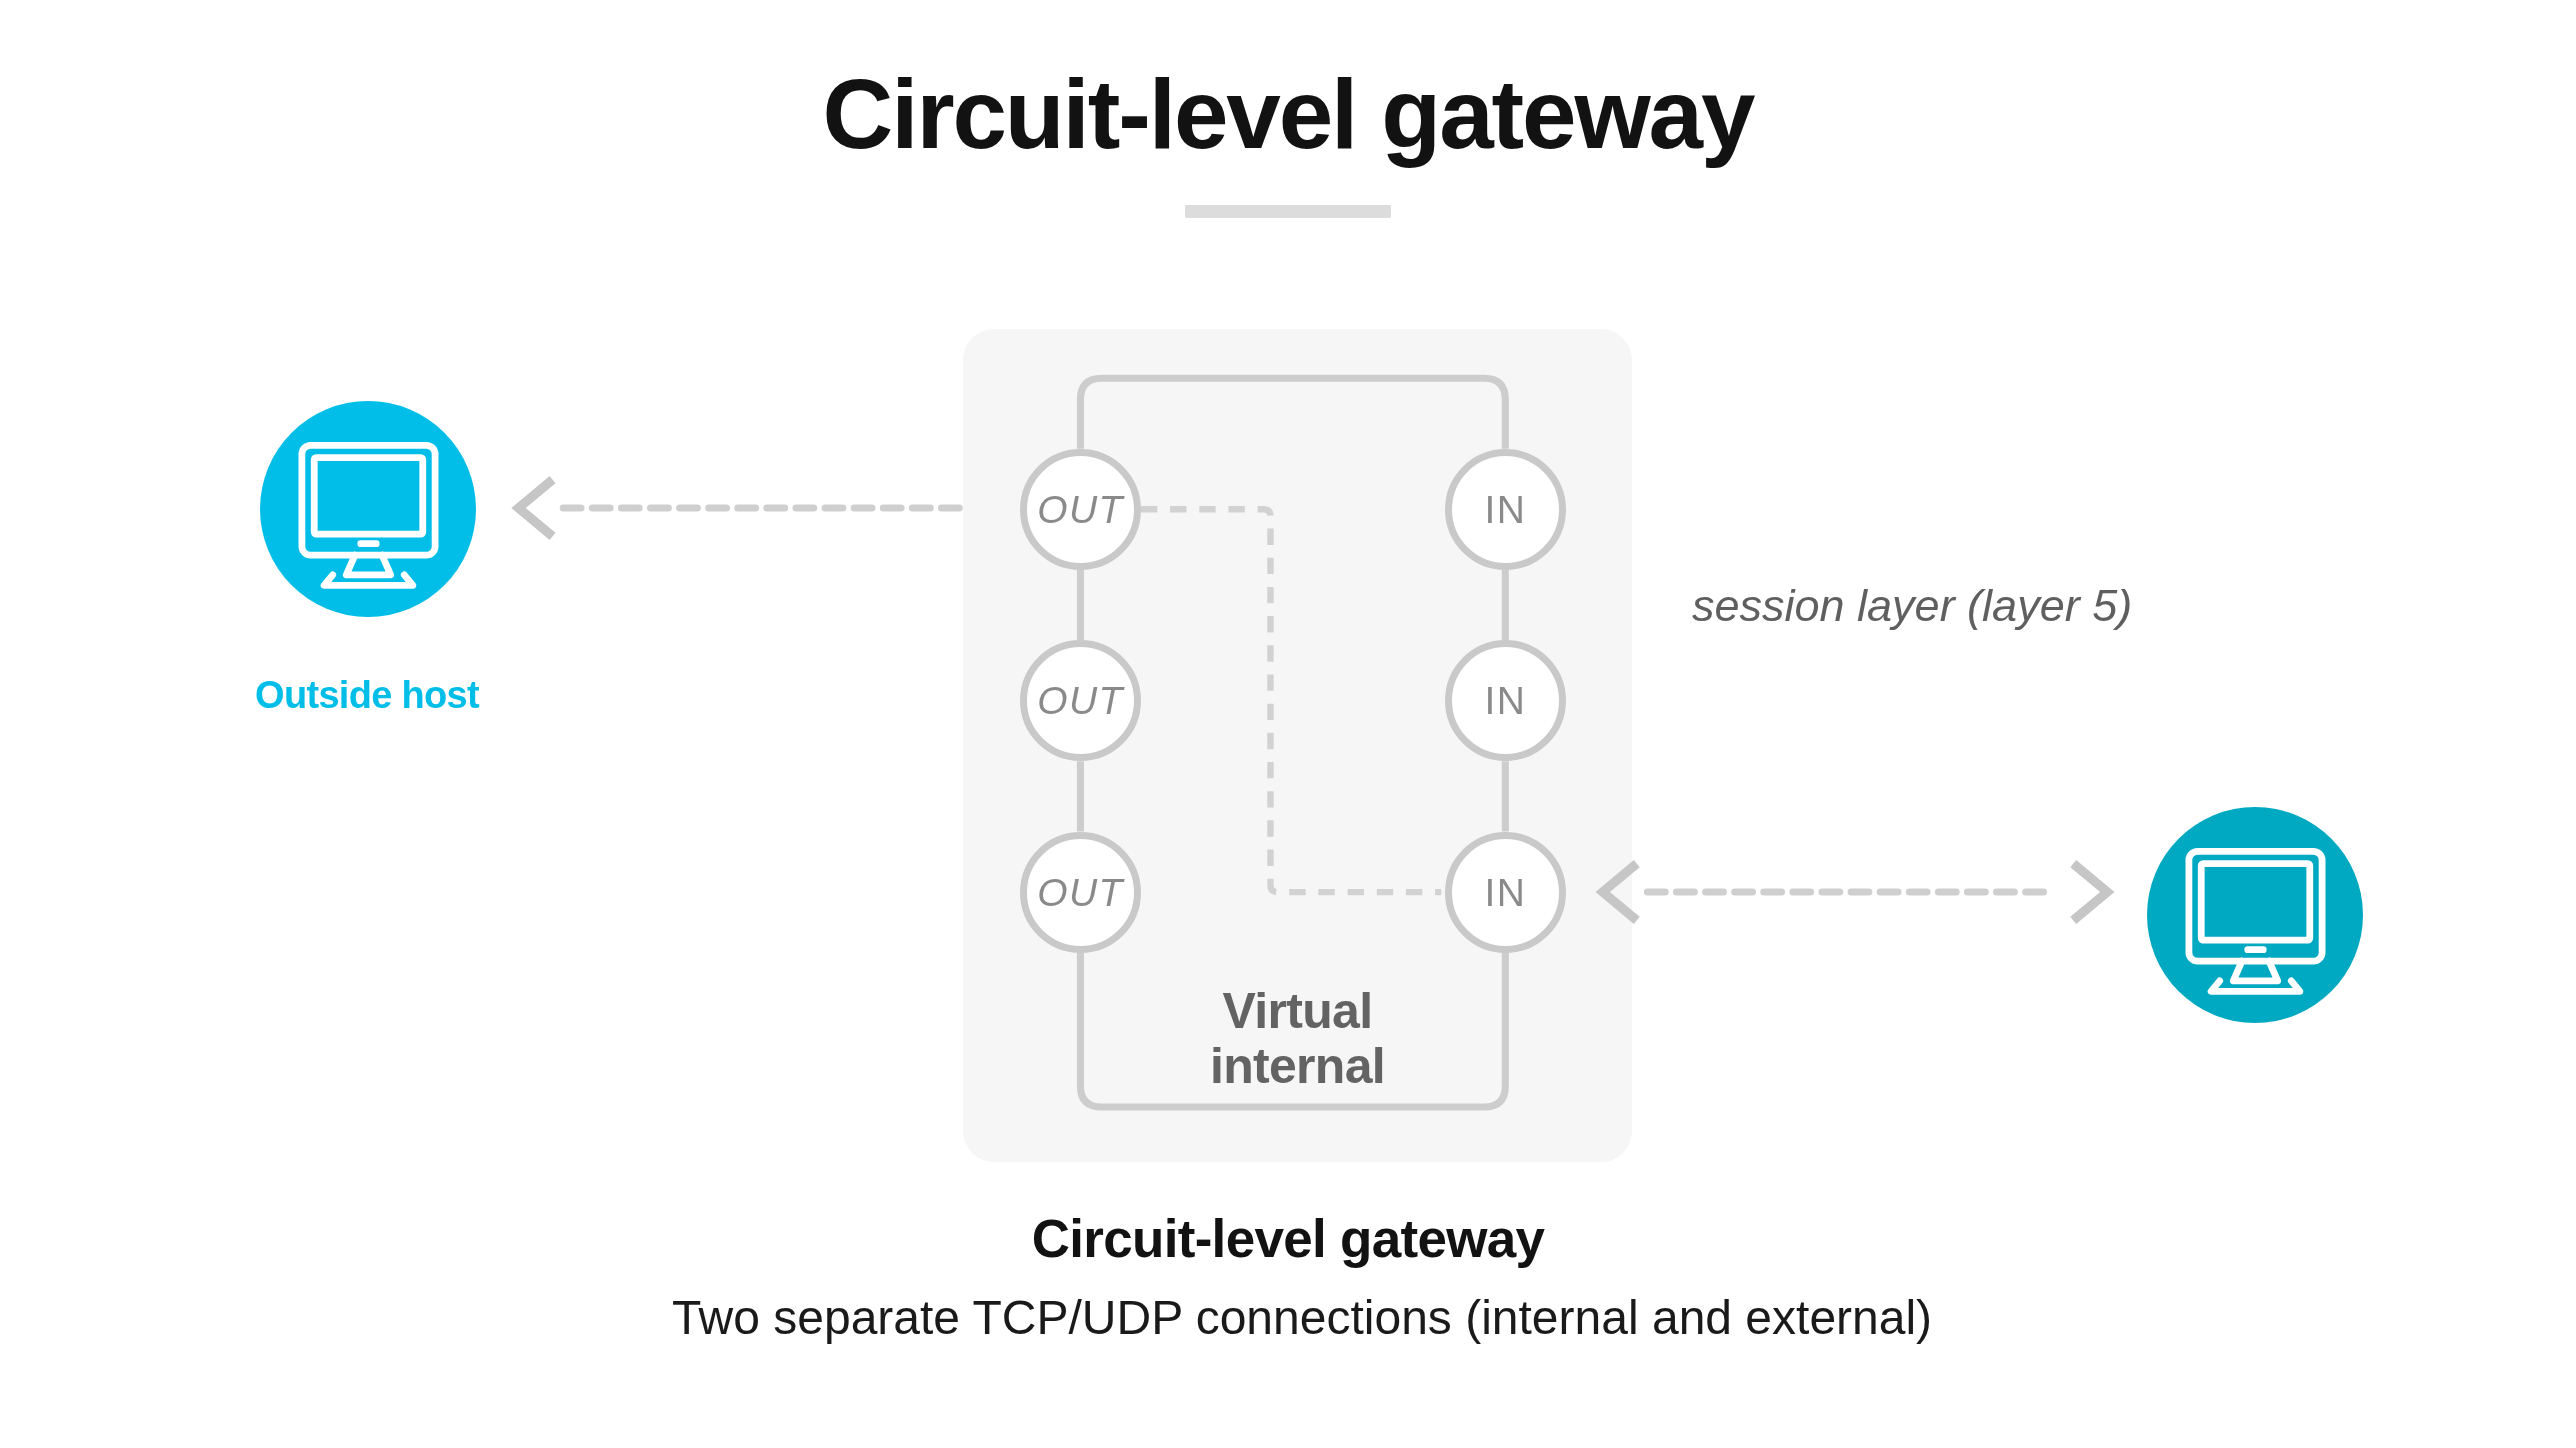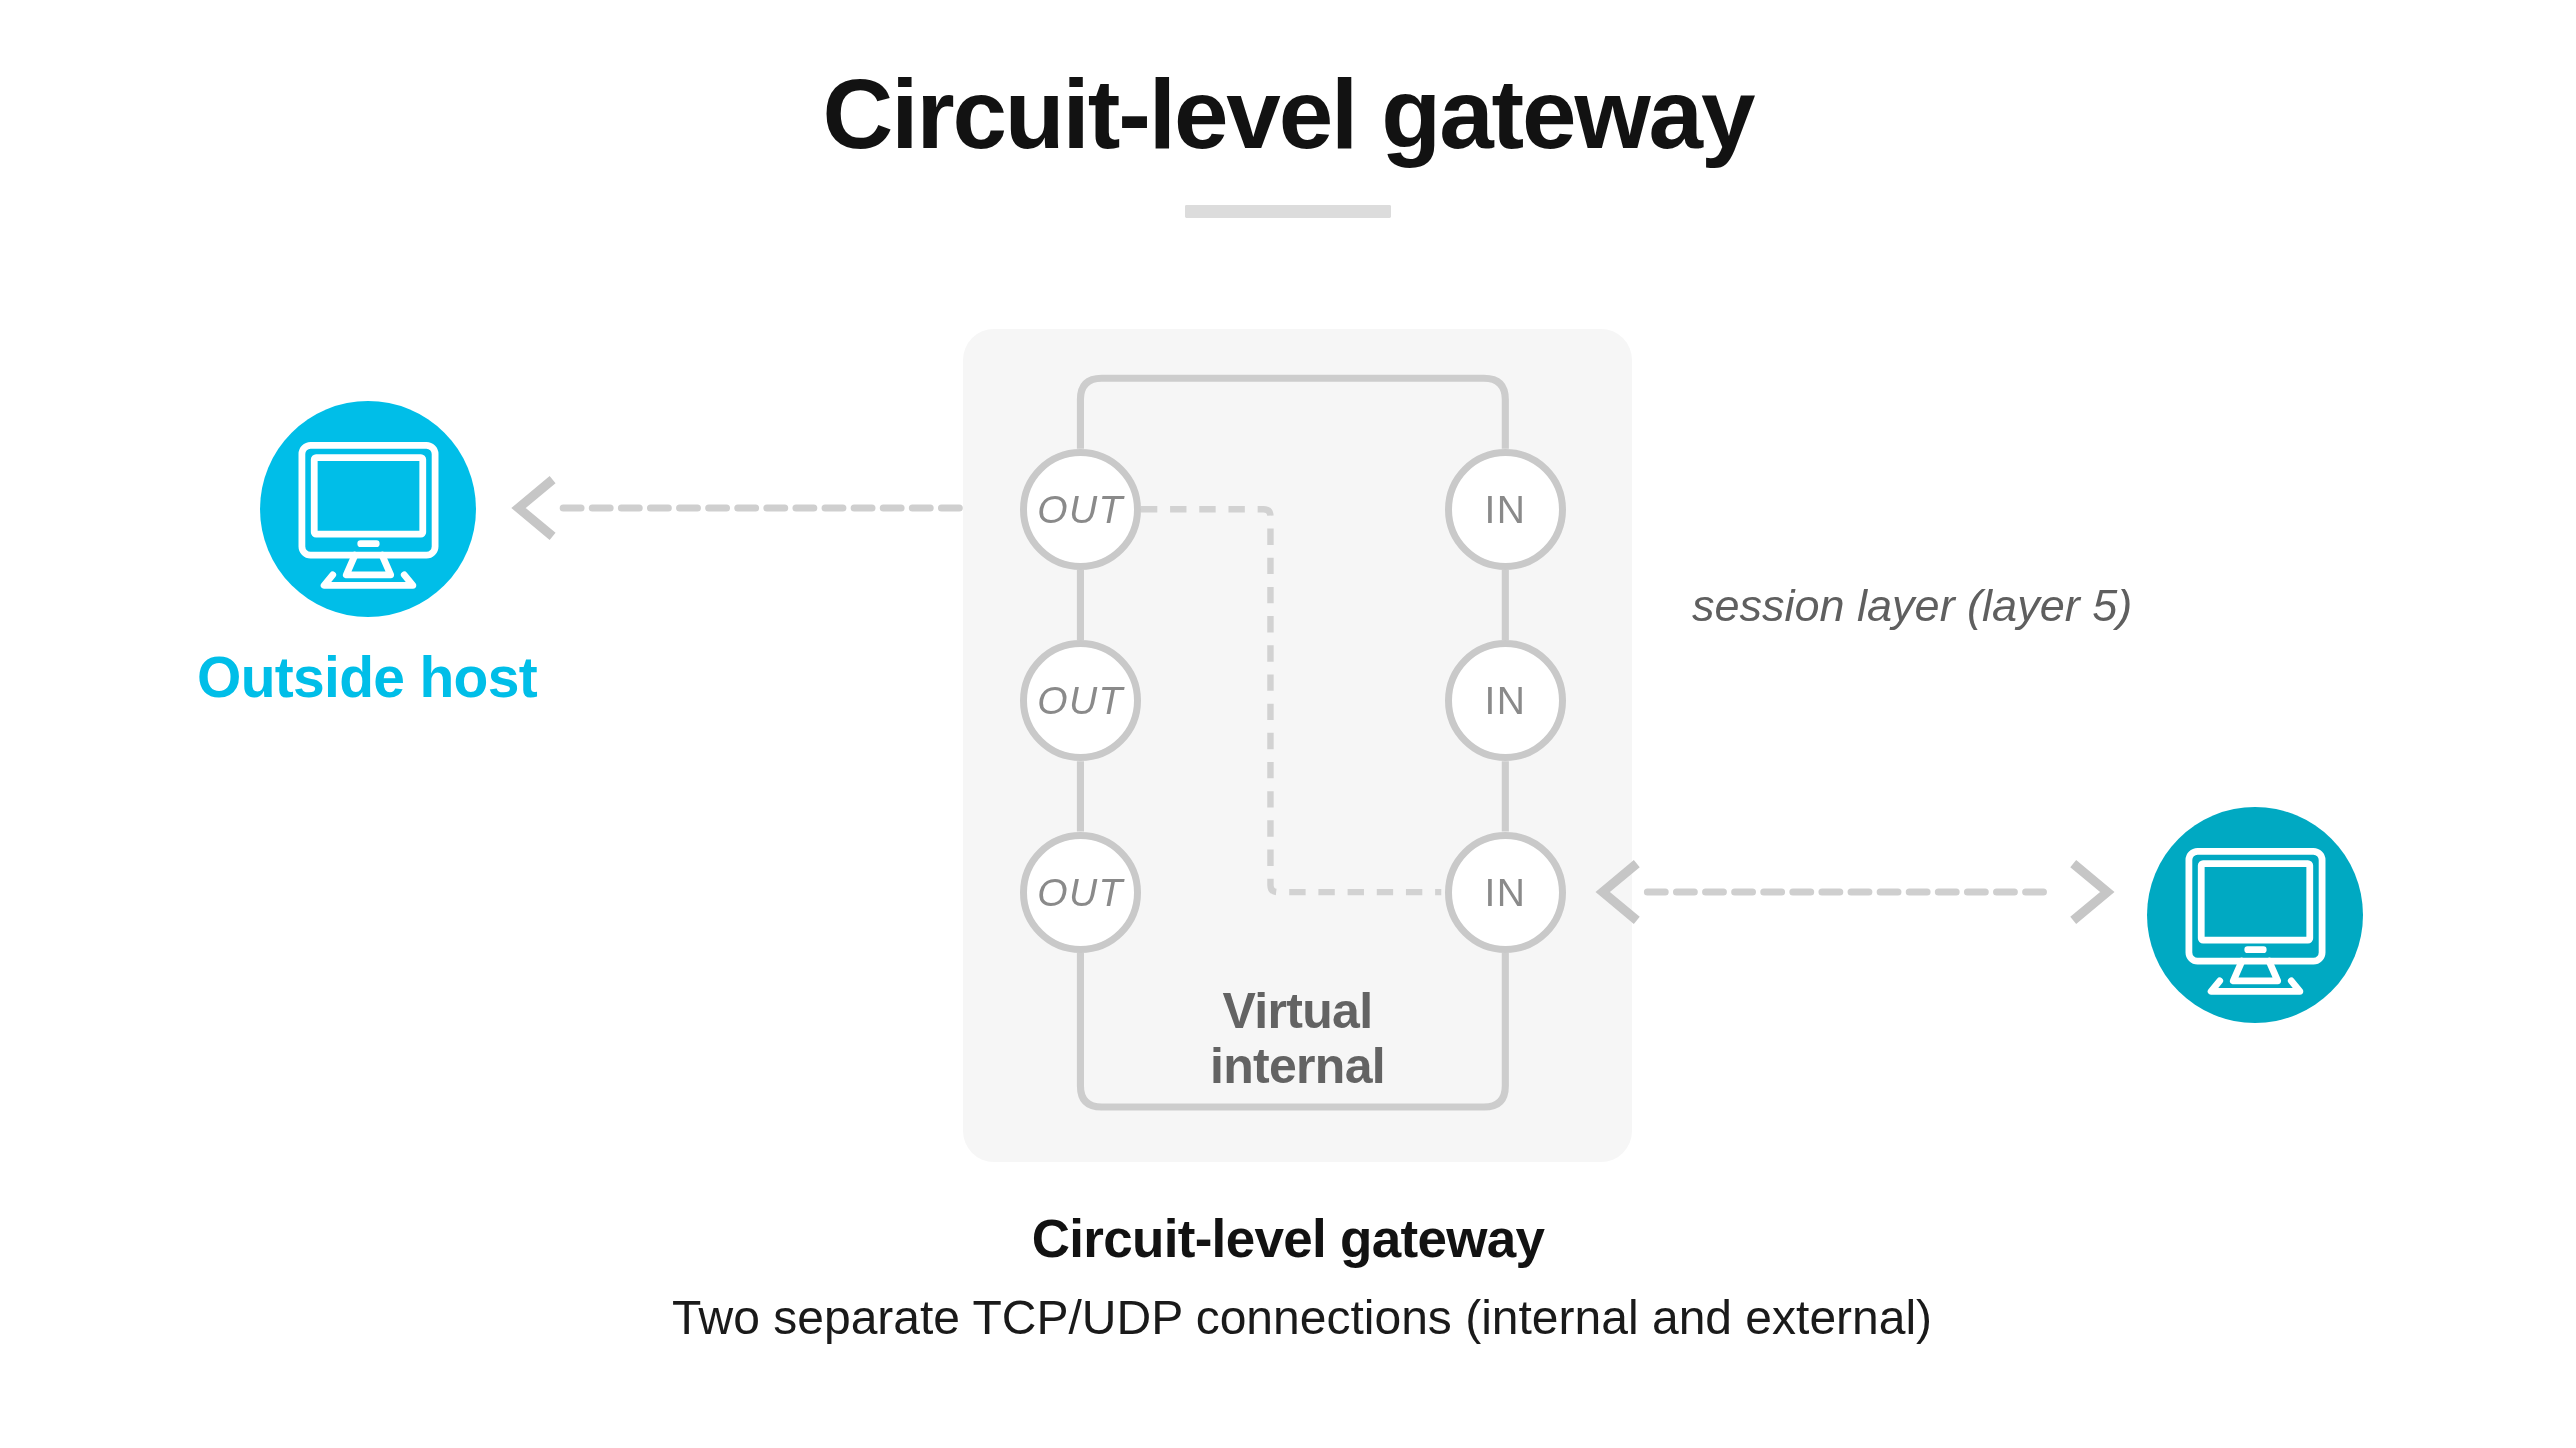--- a/index.html
+++ b/index.html
@@ -17,21 +17,21 @@
     position:absolute;left:1185px;top:205px;width:206px;height:13px;background:#dcdcdc;border-radius:1.4px;
   }
   
   .host-circle{
     position:absolute;width:216px;height:216px;border-radius:50%;
     display:flex;align-items:center;justify-content:center;
   }
   .host-circle.outside{left:260px;top:401px;background:#00bee8;}
   .host-circle.inside{left:2147px;top:807px;background:#00a9c2;}
   .host-label{
-    position:absolute;text-align:center;font-size:57px;font-weight:700;letter-spacing:-0.7px;line-height:1.1;
+    position:absolute;text-align:center;font-size:38px;font-weight:700;letter-spacing:-0.7px;line-height:1.1;margin-top:29px;
   }
   .host-label.outside{left:82px;top:646px;width:570px;color:#00bee8;}
   .host-label.inside{left:1971px;top:1054px;width:570px;color:#00a9c2;}
   
   .gateway-box{
     position:absolute;left:963px;top:329px;width:669px;height:833px;
     background:#f6f6f6;border-radius:31px;
   }
   .connector-svg{position:absolute;left:963px;top:329px;width:669px;height:833px;}
   .port{

